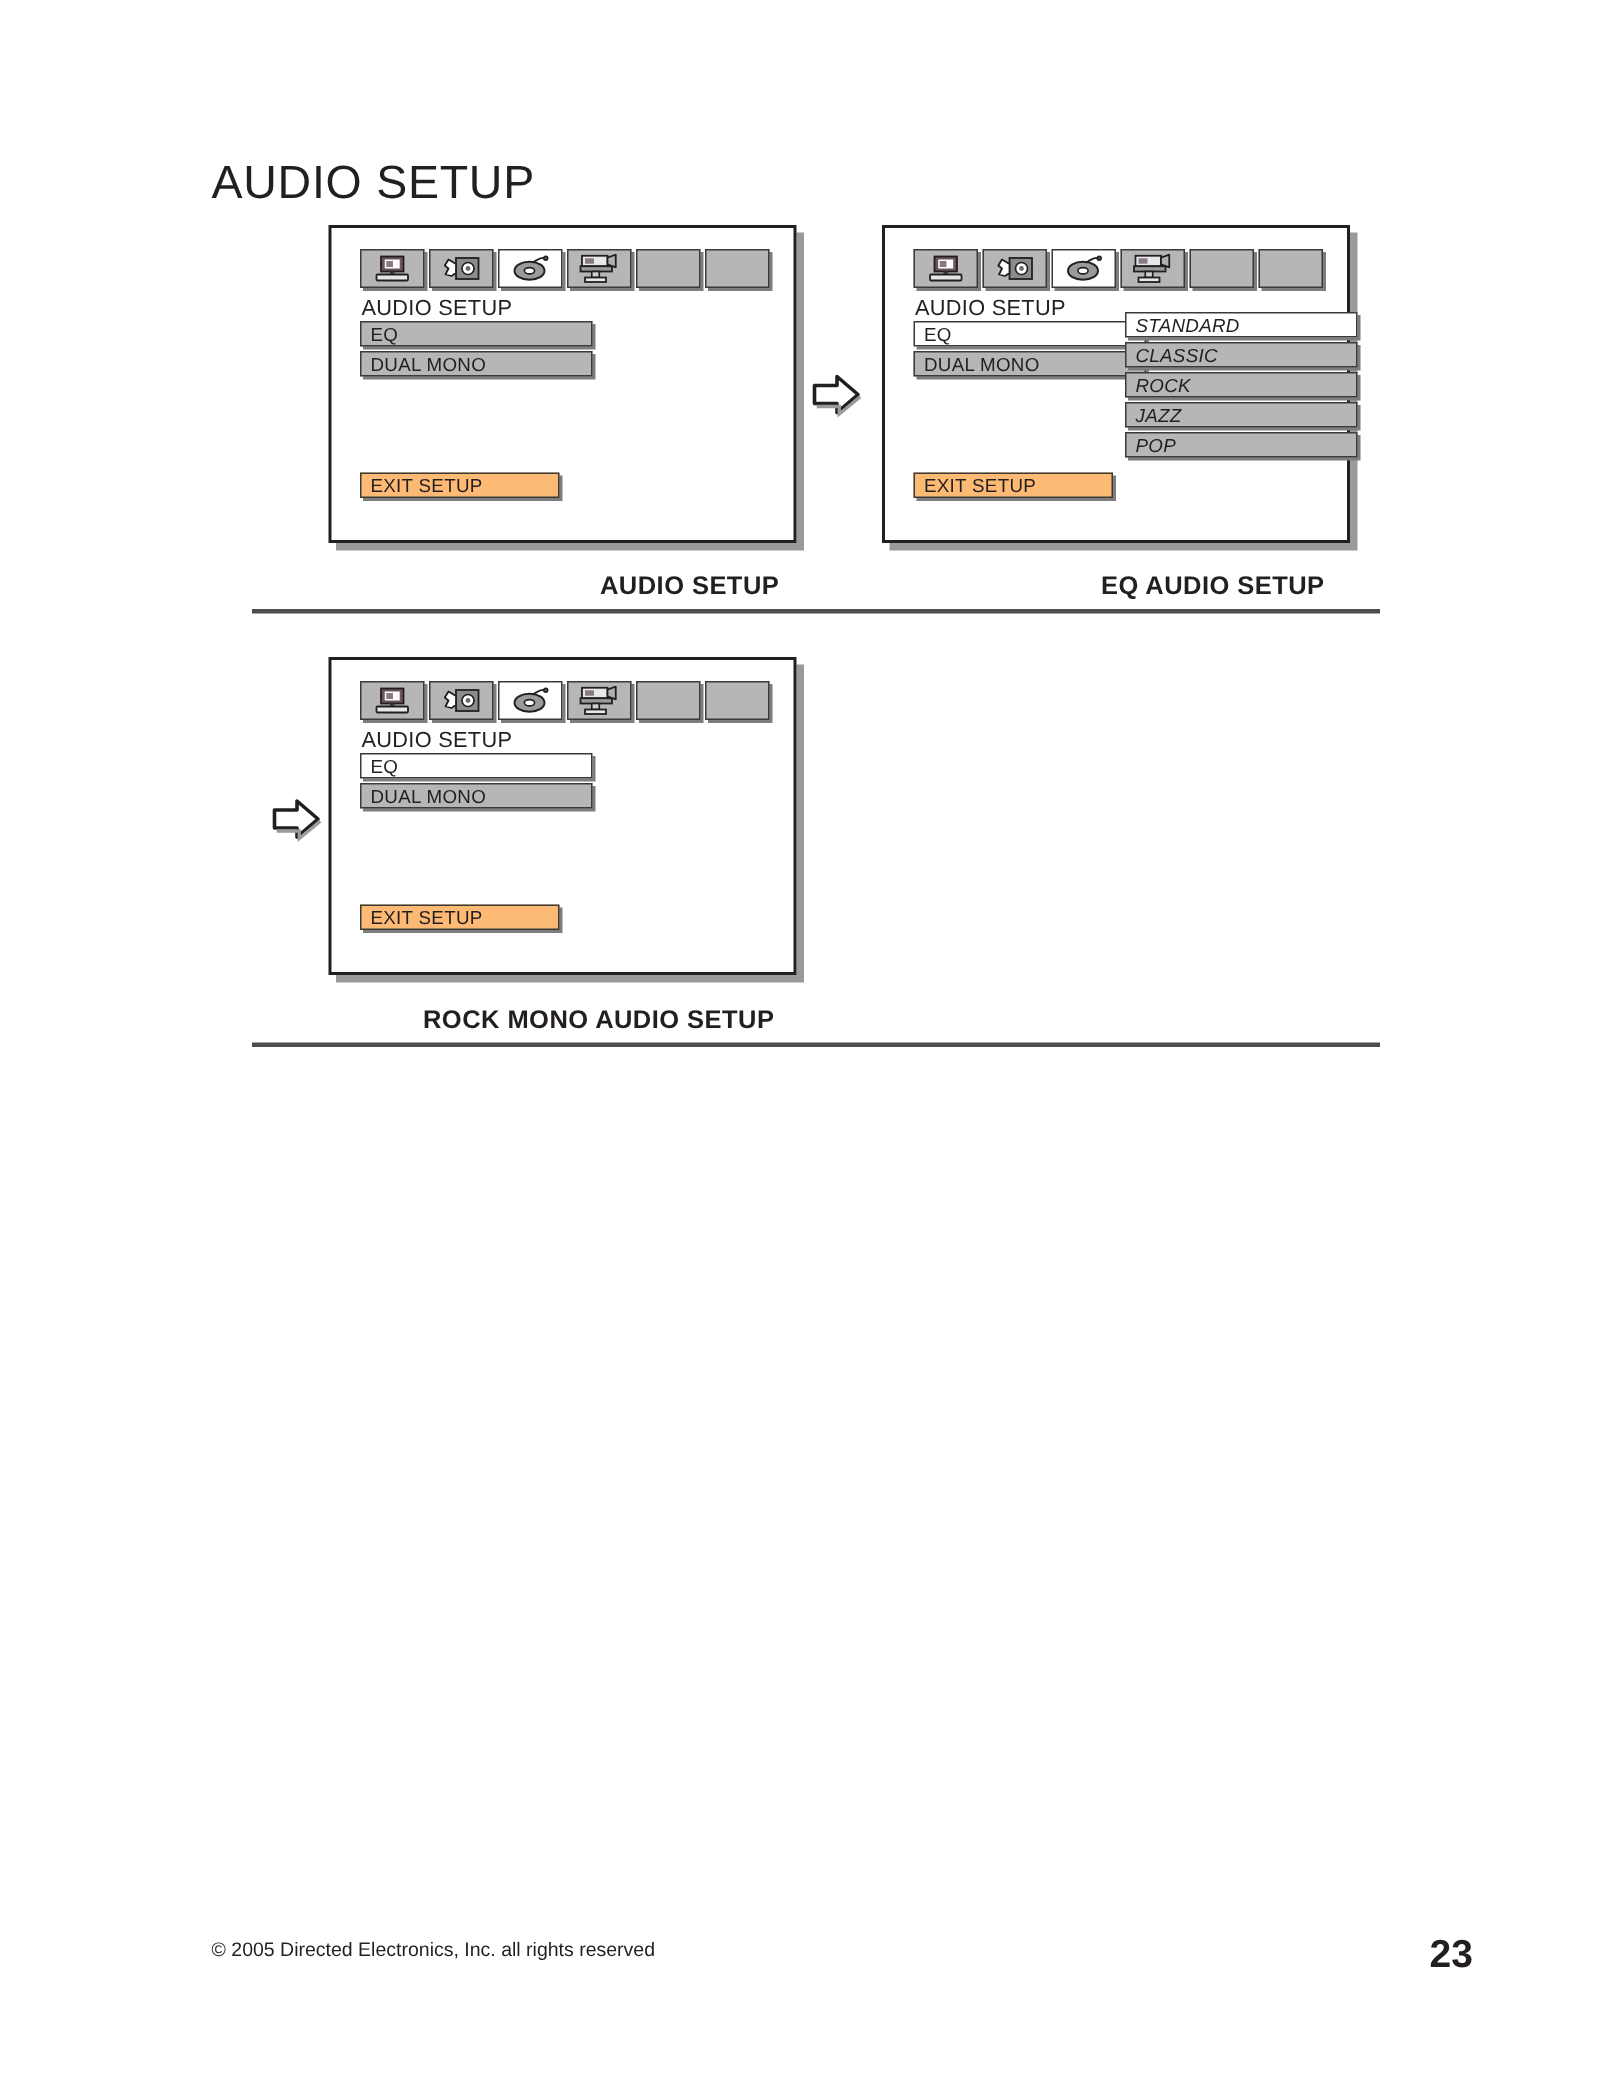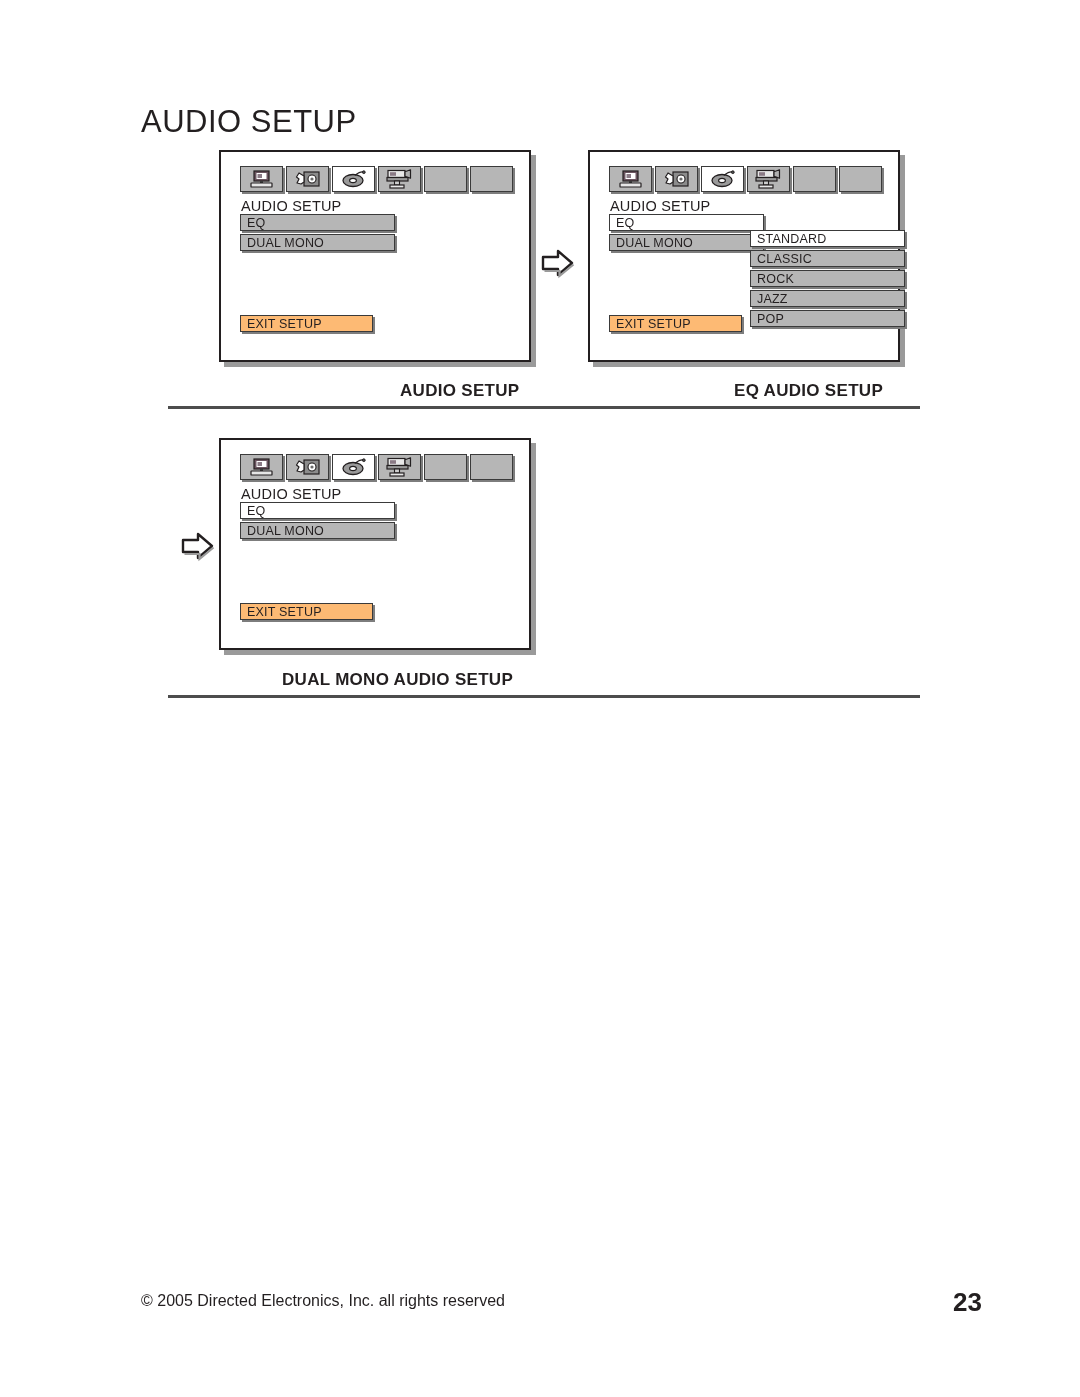--- a/index.html
+++ b/index.html
@@ -70,21 +70,21 @@
     letter-spacing: 0.2px;
     color: #231f20;
     white-space: nowrap;
   }
 
   
   .menu-col {
     position: absolute;
   }
   .menu-col.left  { left: 19px;  top: 62px; }
-  .menu-col.right { left: 160px; top: 78px; }
+  .menu-col.right { left: 160px; top: 56px; font-style: italic; }
 
   .menu-item {
     width: 155px;
     height: 17px;
     background: #b6b6b6;
     border: 1px solid #3a3a3a;
     box-sizing: border-box;
     box-shadow: 2px 2px 0 0 #7d7d7d;
     margin-bottom: 3px;
     display: flex;
@@ -139,21 +139,21 @@
     position: absolute;
     height: 3px;
     background: #4d4d4d;
   }
 
   
   .footer-copy {
     position: absolute;
     left: 141px;
     top: 1292px;
-    font-size: 16px;
+    font-size: 13px;
     color: #231f20;
     white-space: nowrap;
   }
   .footer-page {
     position: absolute;
     left: 941px;
     top: 1287px;
     font-size: 26px;
     font-weight: bold;
     color: #231f20;
@@ -379,19 +379,19 @@
 
   <div class="menu-col left">
     <div class="menu-item selected">EQ</div>
     <div class="menu-item">DUAL MONO</div>
   </div>
 
 
   <div class="exit-button" style="top:163px;">EXIT SETUP</div>
 </div>
 
-<div class="caption" style="left:282px; top:670px;">DUAL MONO AUDIO SETUP</div>
+<div class="caption" style="left:282px; top:670px;">ROCK MONO AUDIO SETUP</div>
 
 <div class="hrule" style="left:168px; top:695px; width:752px;"></div>
 
 <div class="footer-copy">© 2005 Directed Electronics, Inc. all rights reserved</div>
 
 <div class="footer-page">23</div>
 
 </body></html>

